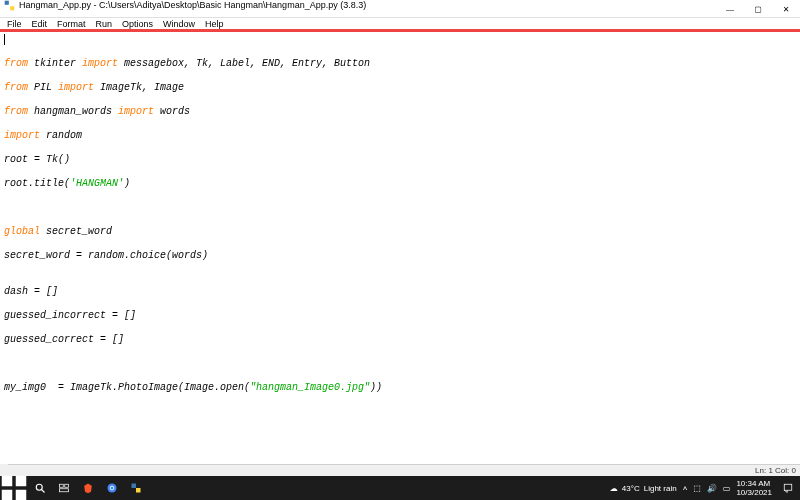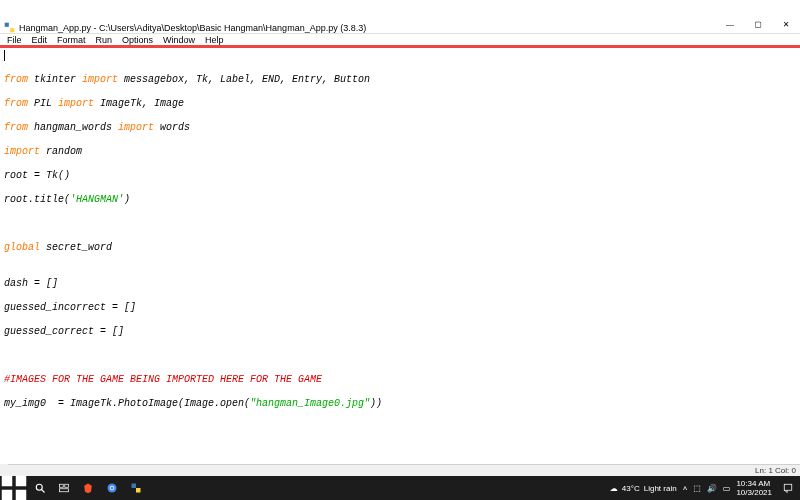--- a/index.html
+++ b/index.html
@@ -8,23 +8,23 @@
   font-size: 10px;
   background: #f0f0f0;
   width: 800px;
   height: 500px;
   overflow: hidden;
   display: flex;
   flex-direction: column;
 }
 .titlebar {
   background: #fff;
-  height: 34px;
-  display: flex;
-  align-items: flex-end;
+  height: 18px;
+  display: flex;
+  align-items: flex-start;
   padding: 0 0 0 4px;
   font-size: 9px;
   color: #000;
   border-bottom: 1px solid #e0e0e0;
 }
 .titlebar .icon { width: 11px; height: 11px; margin-right: 4px; display: flex; align-items: center; justify-content: center; }
 .titlebar .title { flex: 1; }
 .winbtns { display: flex; }
 .winbtn { width: 28px; height: 18px; display: flex; align-items: center; justify-content: center; font-size: 8px; color: #000; }
 .menubar {
@@ -121,27 +121,27 @@
 <div class="cursor"></div>
 <div><span class="kw-orange">from</span><span> tkinter </span><span class="kw-orange">import</span><span> messagebox, Tk, Label, END, Entry, Button</span></div>
 <div><span class="kw-orange">from</span><span> PIL </span><span class="kw-orange">import</span><span> ImageTk, Image</span></div>
 <div><span class="kw-orange">from</span><span> hangman_words </span><span class="kw-orange">import</span><span> words</span></div>
 <div><span class="kw-orange">import</span><span> random</span></div>
 <div><span>root = Tk()</span></div>
 <div><span>root.title(</span><span class="kw-str">'HANGMAN'</span><span>)</span></div>
 <div><span></span></div>
 <div><span></span></div>
 <div><span class="kw-orange">global</span><span> secret_word</span></div>
+<div><span>secret_word = random.choice(words)</span></div>
 <div><span></span></div>
 <div><span>dash = []</span></div>
 <div><span>guessed_incorrect = []</span></div>
 <div><span>guessed_correct = []</span></div>
 <div><span></span></div>
 <div><span></span></div>
-<div><span class="kw-comment">#IMAGES FOR THE GAME BEING IMPORTED HERE FOR THE GAME</span></div>
 <div><span>my_img0  = ImageTk.PhotoImage(Image.open(</span><span class="kw-str">"hangman_Image0.jpg"</span><span>))</span></div>
 
 
 
 
 
 
 
 
 

